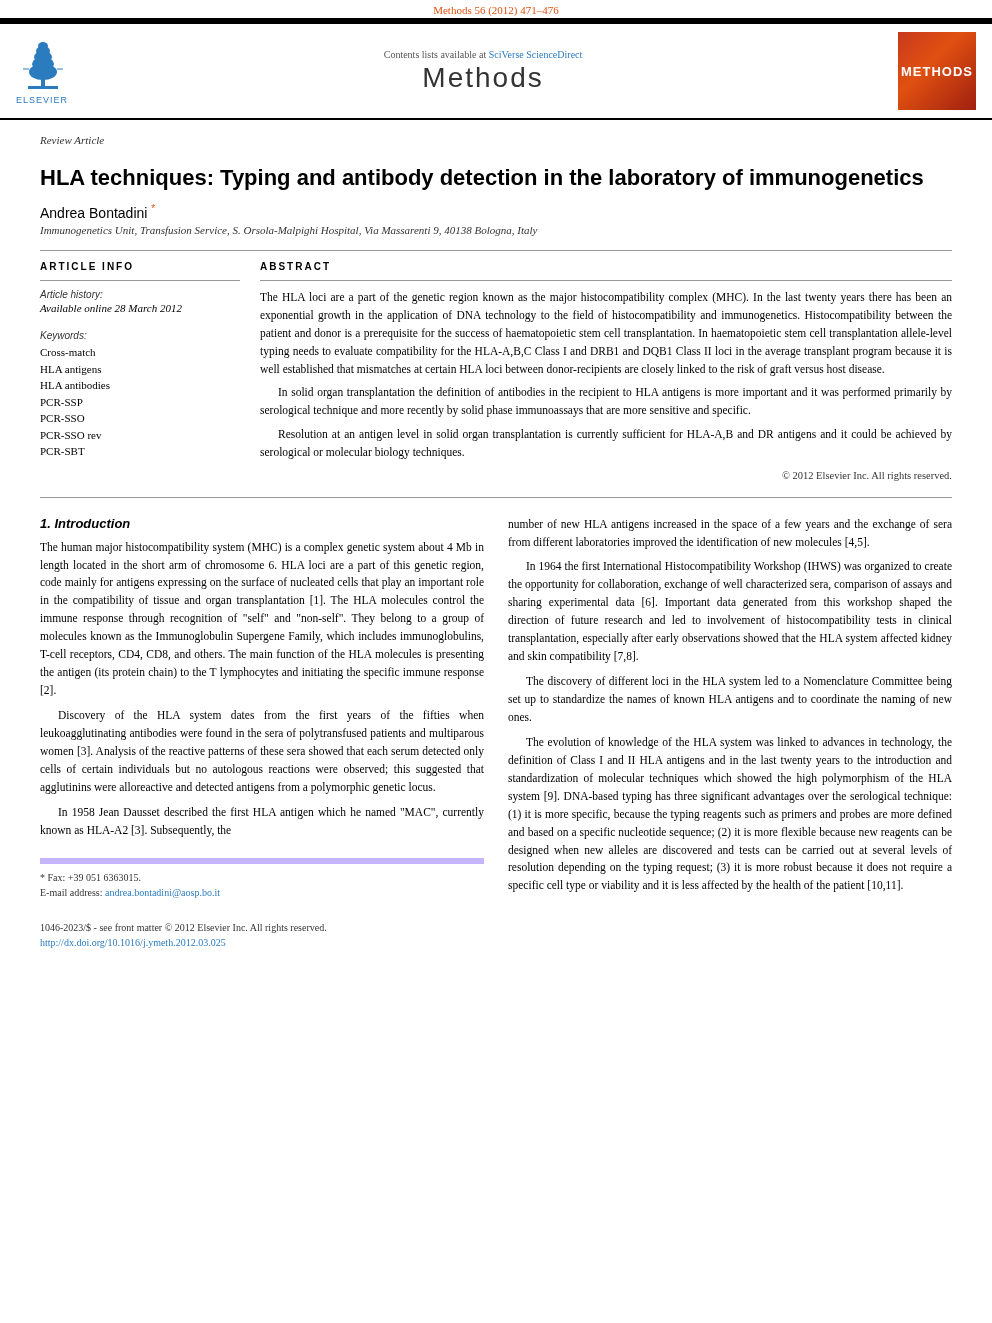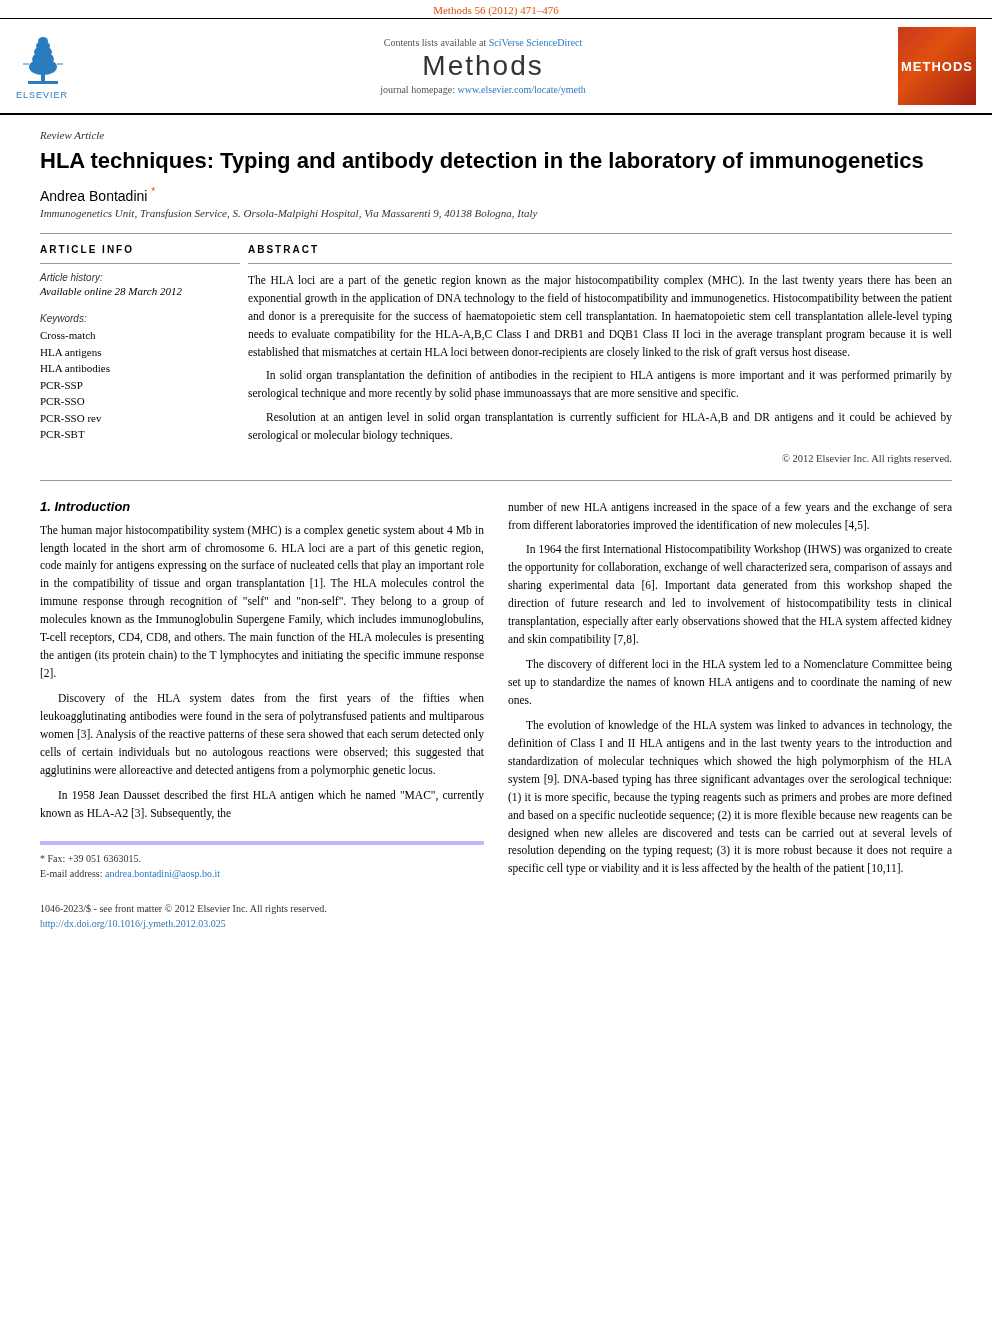--- a/index.html
+++ b/index.html
@@ -10,21 +10,21 @@
       min-height: 1323px;
       font-size: 13px;
       color: #000;
     }
     .top-bar {
       background: #fff;
       text-align: center;
       padding: 4px 0 2px;
       font-size: 11px;
       color: #e05010;
-      border-bottom: 1px solid #000000;
+      border-bottom: 6px solid #000000;
     }
     .header-section {
       display: flex;
       align-items: center;
       padding: 8px 16px;
       border-bottom: 2px solid #000;
       gap: 10px;
     }
     .header-center {
       flex: 1;
@@ -91,21 +91,21 @@
       margin-top: 2px;
       letter-spacing: 1px;
     }
     .article-body {
       padding: 0 40px;
     }
     .review-article-label {
       font-size: 11px;
       font-style: italic;
       margin-top: 14px;
-      margin-bottom: 6px;
+      margin-bottom: 18px;
       color: #333;
     }
     .article-title {
       font-size: 22px;
       font-family: Arial, sans-serif;
       font-weight: bold;
       color: #000;
       line-height: 1.3;
       margin-bottom: 10px;
     }
@@ -125,21 +125,21 @@
       color: #333;
       margin-bottom: 14px;
     }
     .divider {
       border: none;
       border-top: 1px solid #999;
       margin: 8px 0;
     }
     .two-col {
       display: flex;
-      gap: 8px;
+      gap: 20px;
       margin-top: 10px;
     }
     .article-info {
       width: 200px;
       flex-shrink: 0;
     }
     .article-abstract {
       flex: 1;
     }
     .section-header {
@@ -222,21 +222,21 @@
       text-align: justify;
     }
     .body-text p {
       margin-bottom: 7px;
       text-indent: 18px;
     }
     .body-text p:first-child {
       text-indent: 0;
     }
     .footnote-section {
-      border-top: 4px solid #c4b5fd;
+      border-top: 6px solid #c4b5fd;
       margin-top: 18px;
       padding-top: 6px;
     }
     .footnote-text {
       font-size: 10px;
       color: #333;
       line-height: 1.5;
     }
     .footnote-text a {
       color: #2b7bbf;
@@ -270,24 +270,20 @@
     </svg>
     <div class="elsevier-label">ELSEVIER</div>
   </div>
 
   <div class="header-center">
     <div class="sciverse-line">
       <span>Contents lists available at </span>
       <a href="#">SciVerse ScienceDirect</a>
     </div>
     <div class="journal-title">Methods</div>
-    <div class="homepage-line">
-      <span>journal homepage: </span>
-      <a href="#">www.elsevier.com/locate/ymeth</a>
-    </div>
   </div>
 
   <div class="methods-logo-box">
     <div class="methods-logo-text">METHODS</div>
   </div>
 </div>
 
 <div class="article-body">
 
   <div class="review-article-label">Review Article</div>

